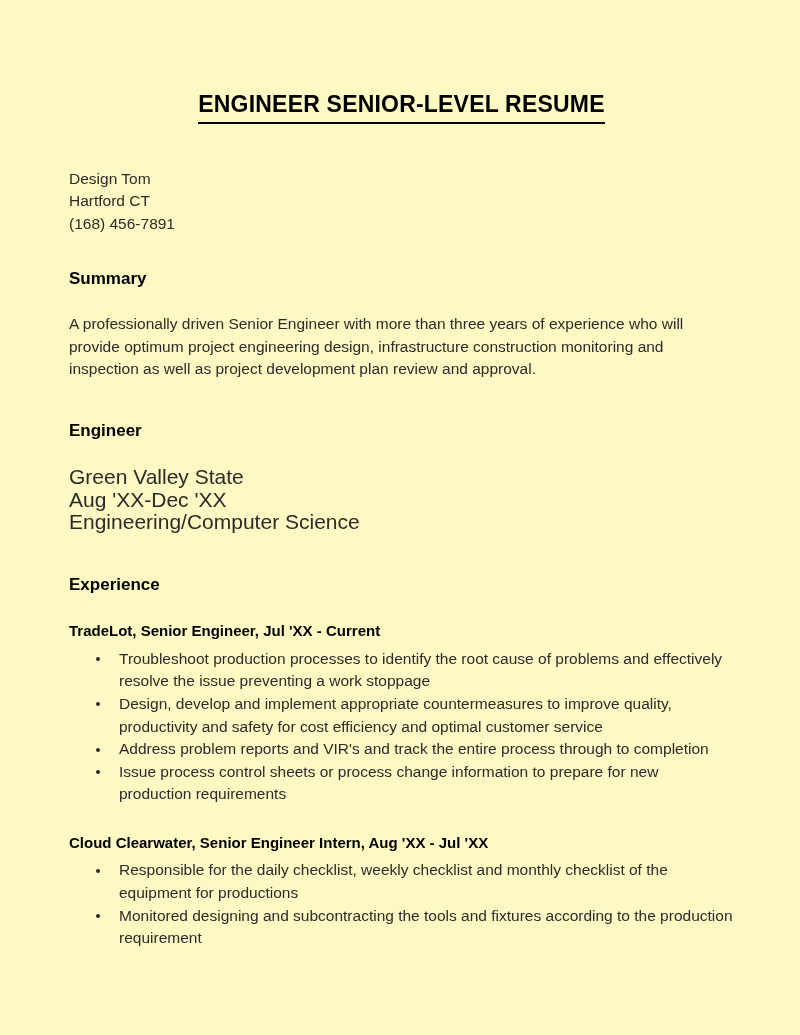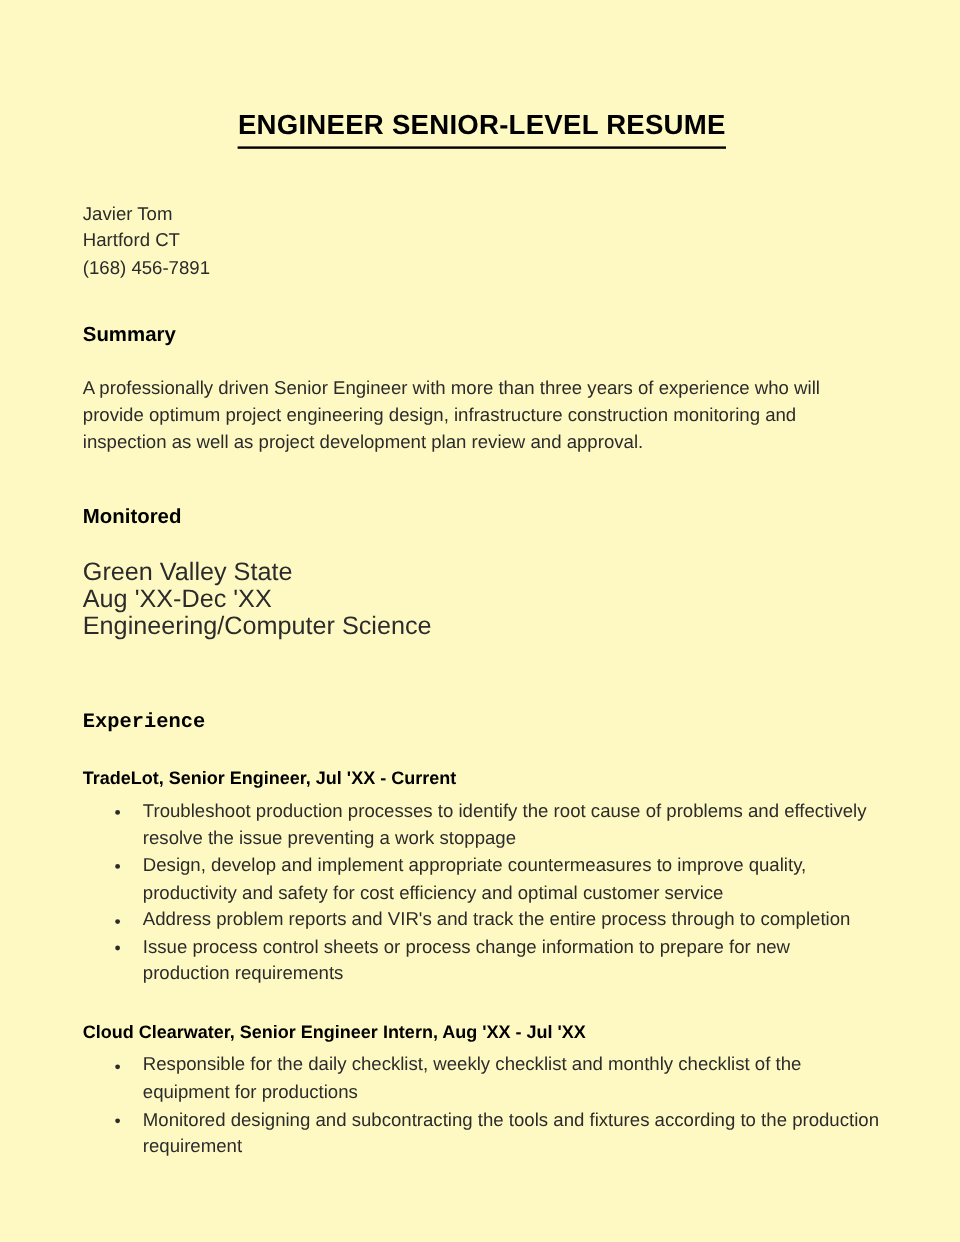--- a/index.html
+++ b/index.html
@@ -54,21 +54,21 @@
   
   .section-heading {
     font-size: 17px;
     font-weight: bold;
     color: #000000;
     margin: 0;
     line-height: 1.2;
   }
   .sec-summary { margin-top: 33px; }
   .sec-education { margin-top: 40px; }
-  .sec-experience { margin-top: 59px; font-family: Liberation Mono, monospace; }
+  .sec-experience { margin-top: 41px; }
 
   
   .para {
     font-size: 15.5px;
     line-height: 22.6px;
     color: #2b2b2b;
     margin: 0;
     margin-top: 24px;
     width: 665px;
   }
@@ -119,29 +119,29 @@
 <body>
 
 <div class="page">
   <div class="doc-body">
 
     <h1 class="doc-title">
       <span class="underlined">ENGINEER SENIOR-LEVEL RESUME</span>
     </h1>
 
     <div class="contact">
-      <div class="contact-line">Javier Tom</div>
+      <div class="contact-line">Design Tom</div>
       <div class="contact-line">Hartford CT</div>
       <div class="contact-line">(168) 456-7891</div>
     </div>
 
     <h2 class="section-heading sec-summary">Summary</h2>
     <p class="para">A professionally driven Senior Engineer with more than three years of experience who will provide optimum project engineering design, infrastructure construction monitoring and inspection as well as project development plan review and approval.</p>
 
-    <h2 class="section-heading sec-education">Monitored</h2>
+    <h2 class="section-heading sec-education">Engineer</h2>
     <div class="edu-block">
       <div class="edu-line">Green Valley State</div>
       <div class="edu-line">Aug 'XX-Dec 'XX</div>
       <div class="edu-line">Engineering/Computer Science</div>
     </div>
 
     <h2 class="section-heading sec-experience">Experience</h2>
 
     <div class="job job-first">
       <div class="job-title">TradeLot, Senior Engineer, Jul 'XX - Current</div>

